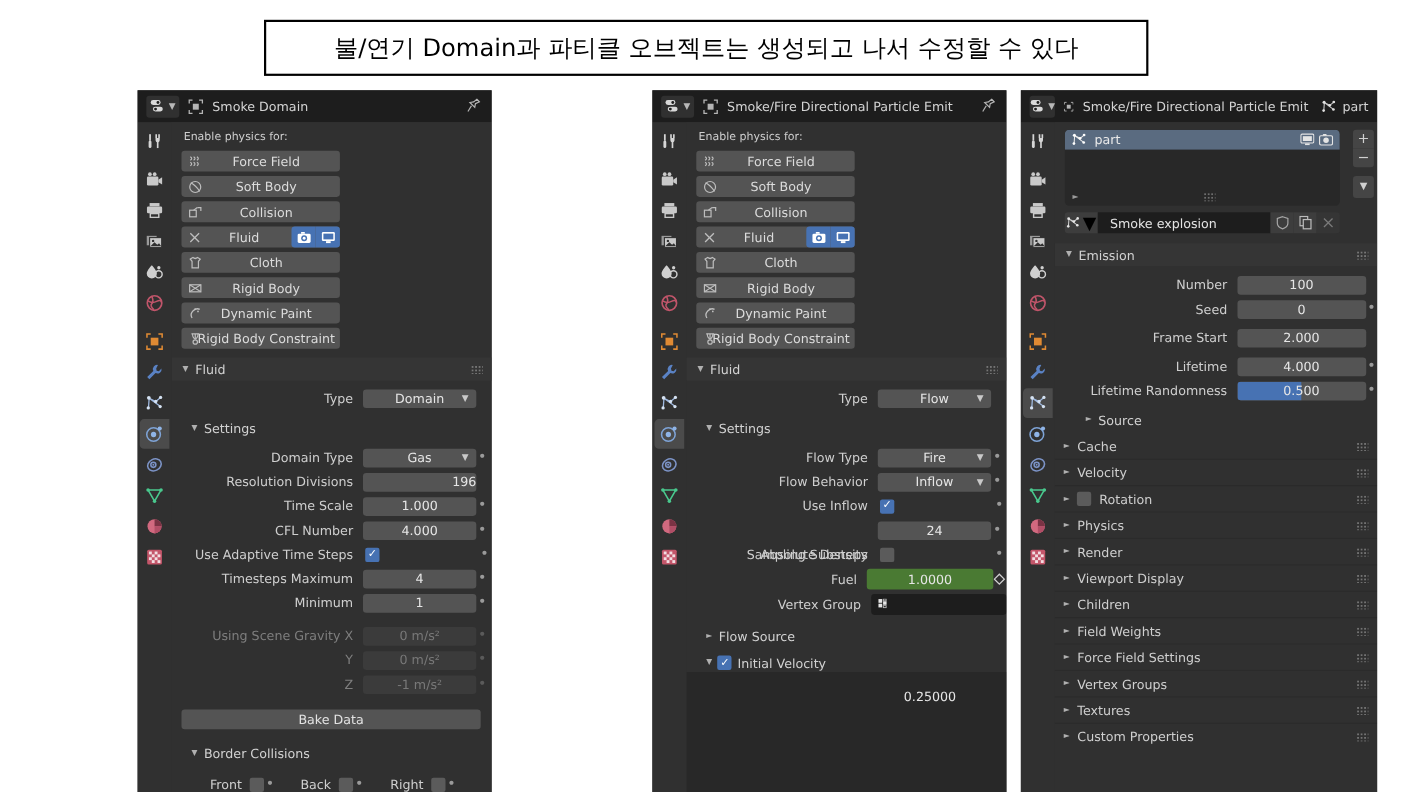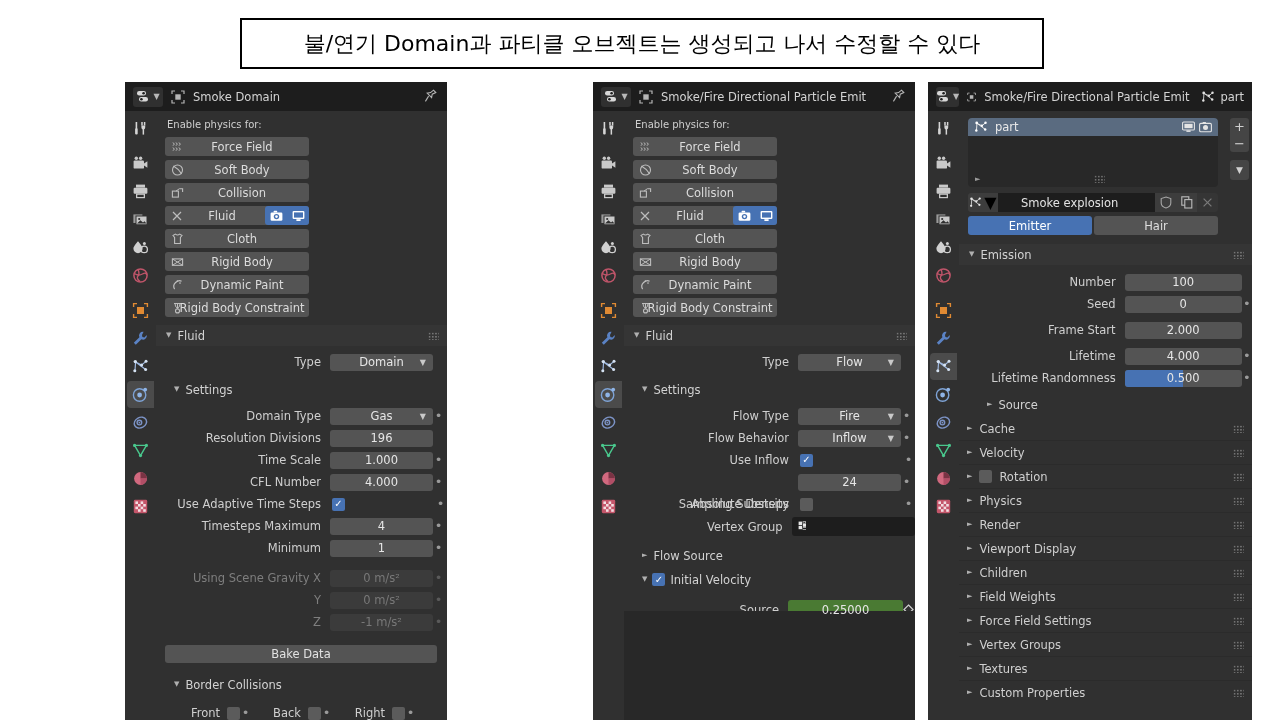--- a/index.html
+++ b/index.html
@@ -140,21 +140,21 @@
   .pl-sbtn.top{border-radius:3px 3px 0 0;}
   .pl-sbtn.bot{border-radius:0 0 3px 3px;}
   .pl-sbtn.solo{border-radius:3px;margin-top:8px;height:20px;}
   .name-row{display:flex;align-items:center;margin:6px 9px 0 9px;gap:0;}
   .name-id{
     width:30px;height:19px;background:#3d3d3d;border-radius:3px 0 0 3px;
     display:flex;align-items:center;justify-content:center;gap:2px;
   }
   .name-field{
     flex:1;height:19px;background:#1d1d1d;color:#e3e3e3;font-size:11.5px;
-    display:flex;align-items:center;padding-left:23px;
+    display:flex;align-items:center;padding-left:11px;
   }
   .name-ic{
     width:21px;height:19px;background:#3d3d3d;display:flex;align-items:center;
     justify-content:center;
   }
   .name-ic.last{border-radius:0 3px 3px 0;background:#353535;}
   .seg{display:flex;margin:4px 9px 0 9px;gap:2px;}
   .seg-btn{
     flex:1;height:19px;background:#545454;color:#dedede;font-size:11.5px;
     display:flex;align-items:center;justify-content:center;border-radius:3px;
@@ -417,21 +417,21 @@
         <div class="row">
           <div class="lbl" style="width:165px;">Domain Type</div>
           <div class="field" style="width:103px;">
             <span class="txt">Gas</span>
               <span class="chev">▼</span>
           </div>
           <div class="anim-dot">•</div>
         </div>
         <div class="row">
           <div class="lbl" style="width:165px;">Resolution Divisions</div>
-          <div class="field" style="width:103px;">
+          <div class="field" style="width:103px;justify-content:flex-end;">
             <span class="txt">196</span>
           </div>
           <div class="anim-dot" style="visibility:hidden;">•</div>
         </div>
         <div class="row">
           <div class="lbl" style="width:165px;">Time Scale</div>
           <div class="field" style="width:103px;">
             <span class="txt">1.000</span>
           </div>
           <div class="anim-dot">•</div>
@@ -789,20 +789,31 @@
             <span class="txt">24</span>
           </div>
           <div class="anim-dot">•</div>
         </div>
         <div class="row">
           <div class="lbl" style="width:165px;">Absolute Density</div>
           <div style="width:103px;display:flex;align-items:center;padding-left:2px;">
             <span class="cb"></span>
           </div>
           <div class="anim-dot">•</div>
+        </div>
+        <div class="row" style="height:21px;">
+          <div class="lbl" style="width:165px;">Fuel</div>
+          <div class="field green" style="width:122px;height:19px;">
+            <span class="txt">1.0000</span>
+          </div>
+          <div class="kf">
+            <svg width="11" height="11" viewBox="0 0 11 11">
+                <path d="M5.5 1 L10 5.5 L5.5 10 L1 5.5 Z" fill="none" stroke="#cfcfcf" stroke-width="1.2"></path>
+              </svg>
+          </div>
         </div>
         <div class="row" style="height:21px;">
           <div class="lbl" style="width:165px;">Vertex Group</div>
           <div class="field dark" style="width:122px;height:19px;">
             <svg width="13" height="12" viewBox="0 0 13 12">
               <rect x="0.6" y="0.6" width="3.4" height="3.4" fill="#e6e6e6"></rect>
               <rect x="0.6" y="4.8" width="3.4" height="3.4" fill="#e6e6e6"></rect>
               <rect x="4.8" y="2.6" width="3.2" height="3.2" fill="#e6e6e6"></rect>
               <rect x="5" y="0.6" width="2.6" height="1.6" fill="none" stroke="#bdbdbd" stroke-width="0.8"></rect>
               <rect x="5" y="6.6" width="2.6" height="1.8" fill="none" stroke="#bdbdbd" stroke-width="0.8"></rect>
@@ -1057,24 +1068,20 @@
             <rect x="3.8" y="3.6" width="7" height="8.4" fill="#3d3d3d" stroke="#bcbcbc" stroke-width="1.1"></rect>
           </svg>
         </div>
         <div class="name-ic last">
           <svg width="11" height="11" viewBox="0 0 11 11">
             <path d="M1.6 1.6 L9.4 9.4 M9.4 1.6 L1.6 9.4" stroke="#7a7a7a" stroke-width="1.2"></path>
           </svg>
         </div>
       </div>
 
-      <div class="seg" style="margin-right:34px;">
-        <div class="seg-btn act">Emitter</div>
-        <div class="seg-btn">Hair</div>
-      </div>
 
       <div class="sect-hdr" style="margin-top:9px;">
         <span class="tri">▼</span>
         <span>Emission</span>
         <span class="dots"></span>
       </div>
 
       <div style="margin-top:7px;">
         <div class="row">
           <div class="lbl" style="width:166px;">Number</div>

